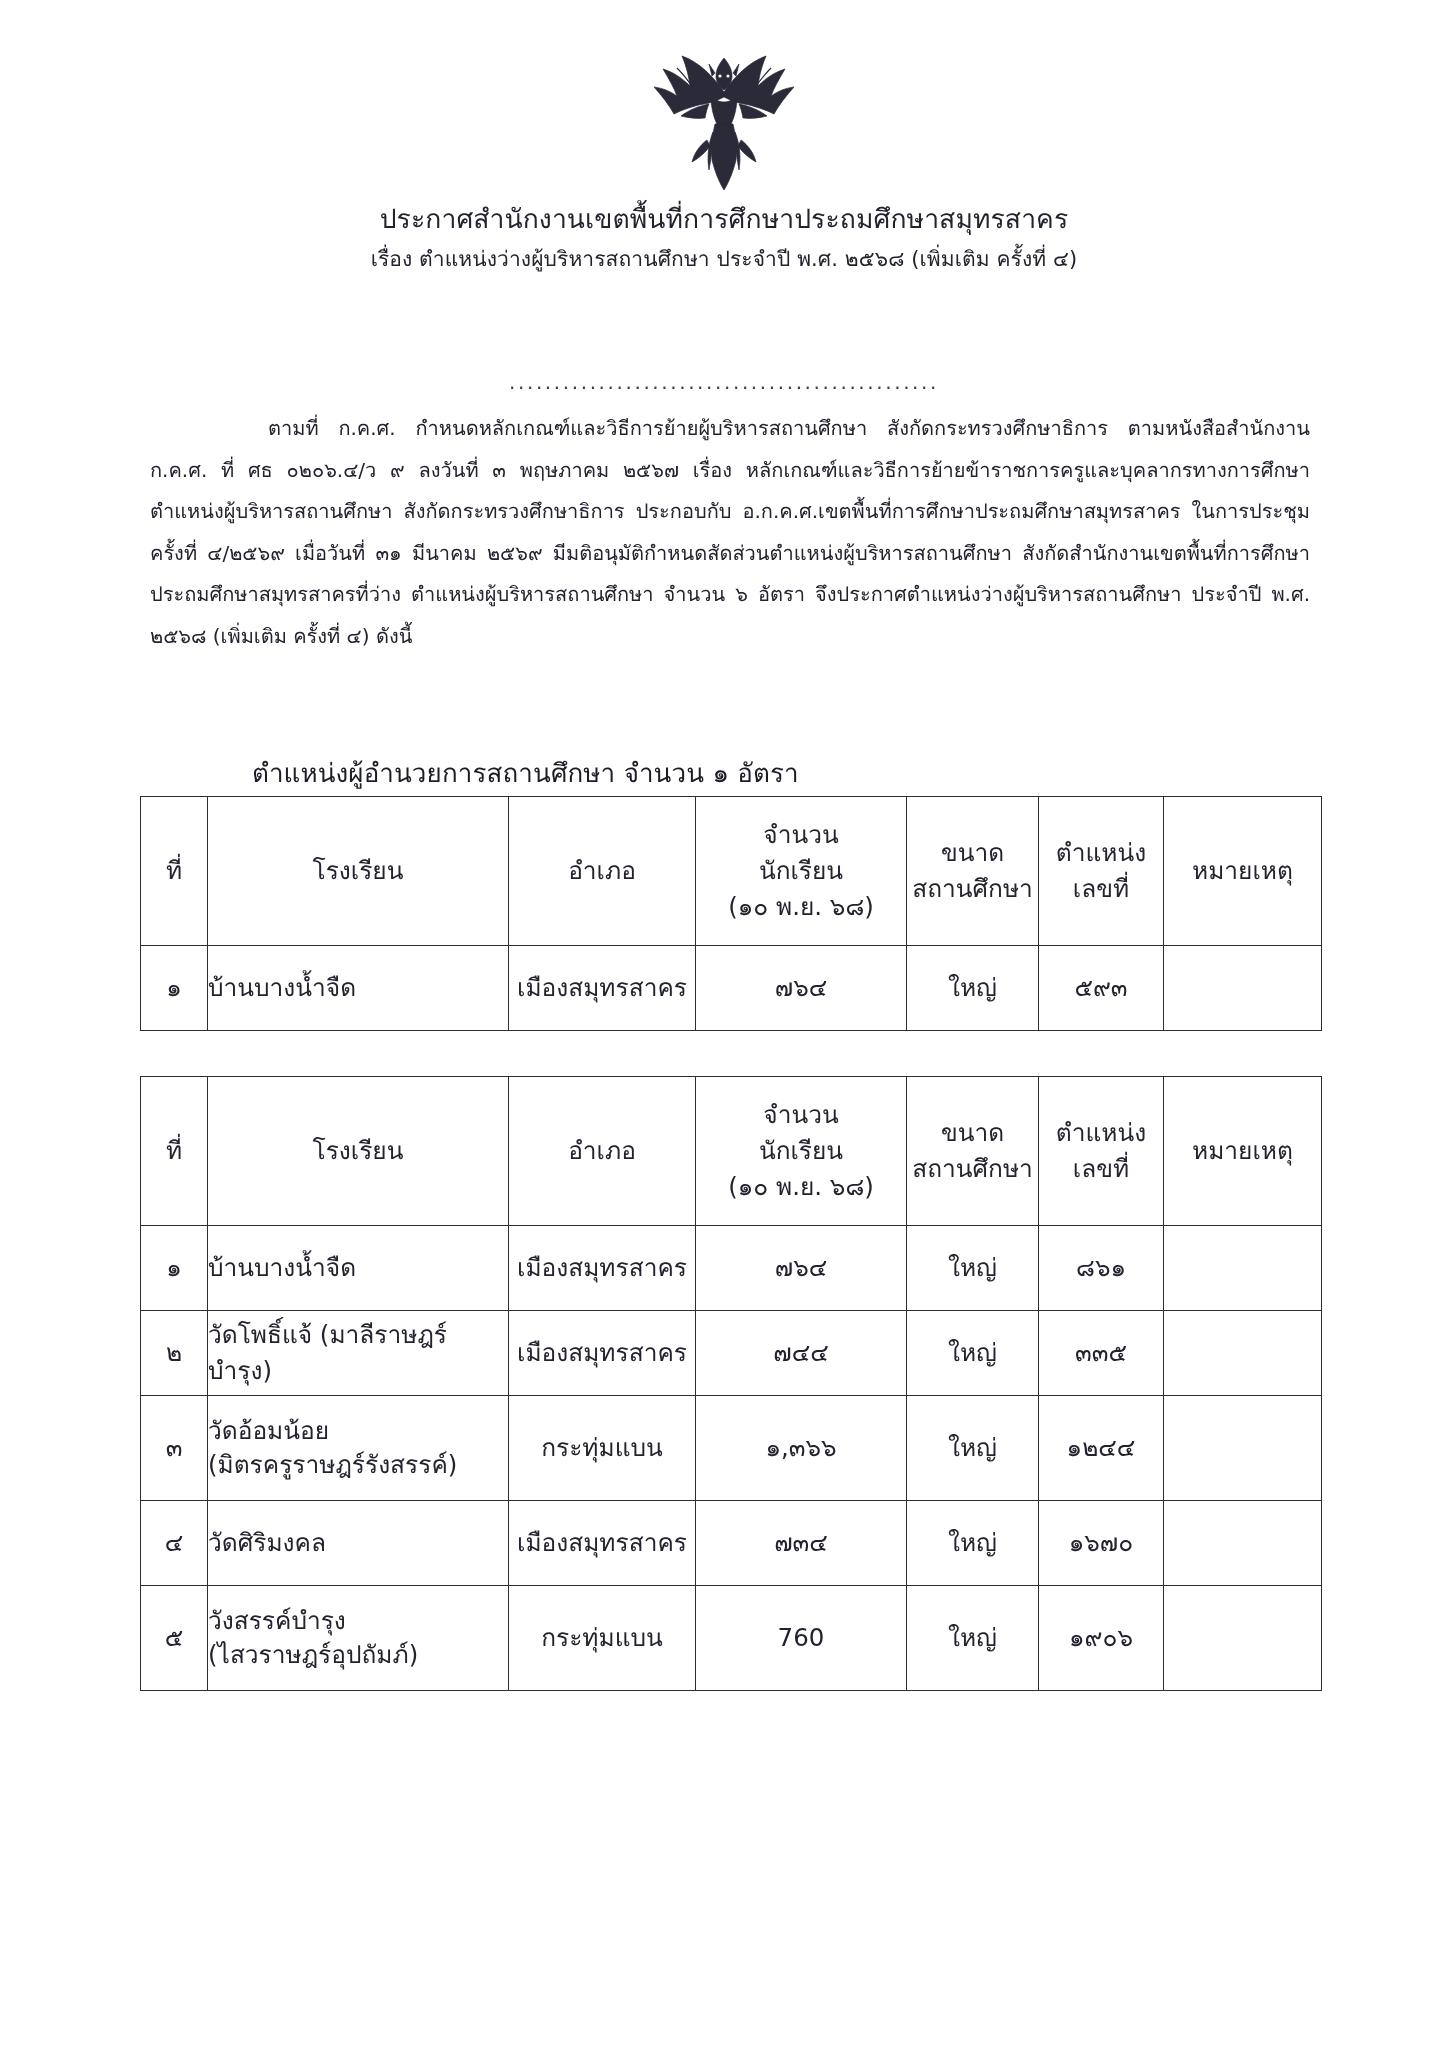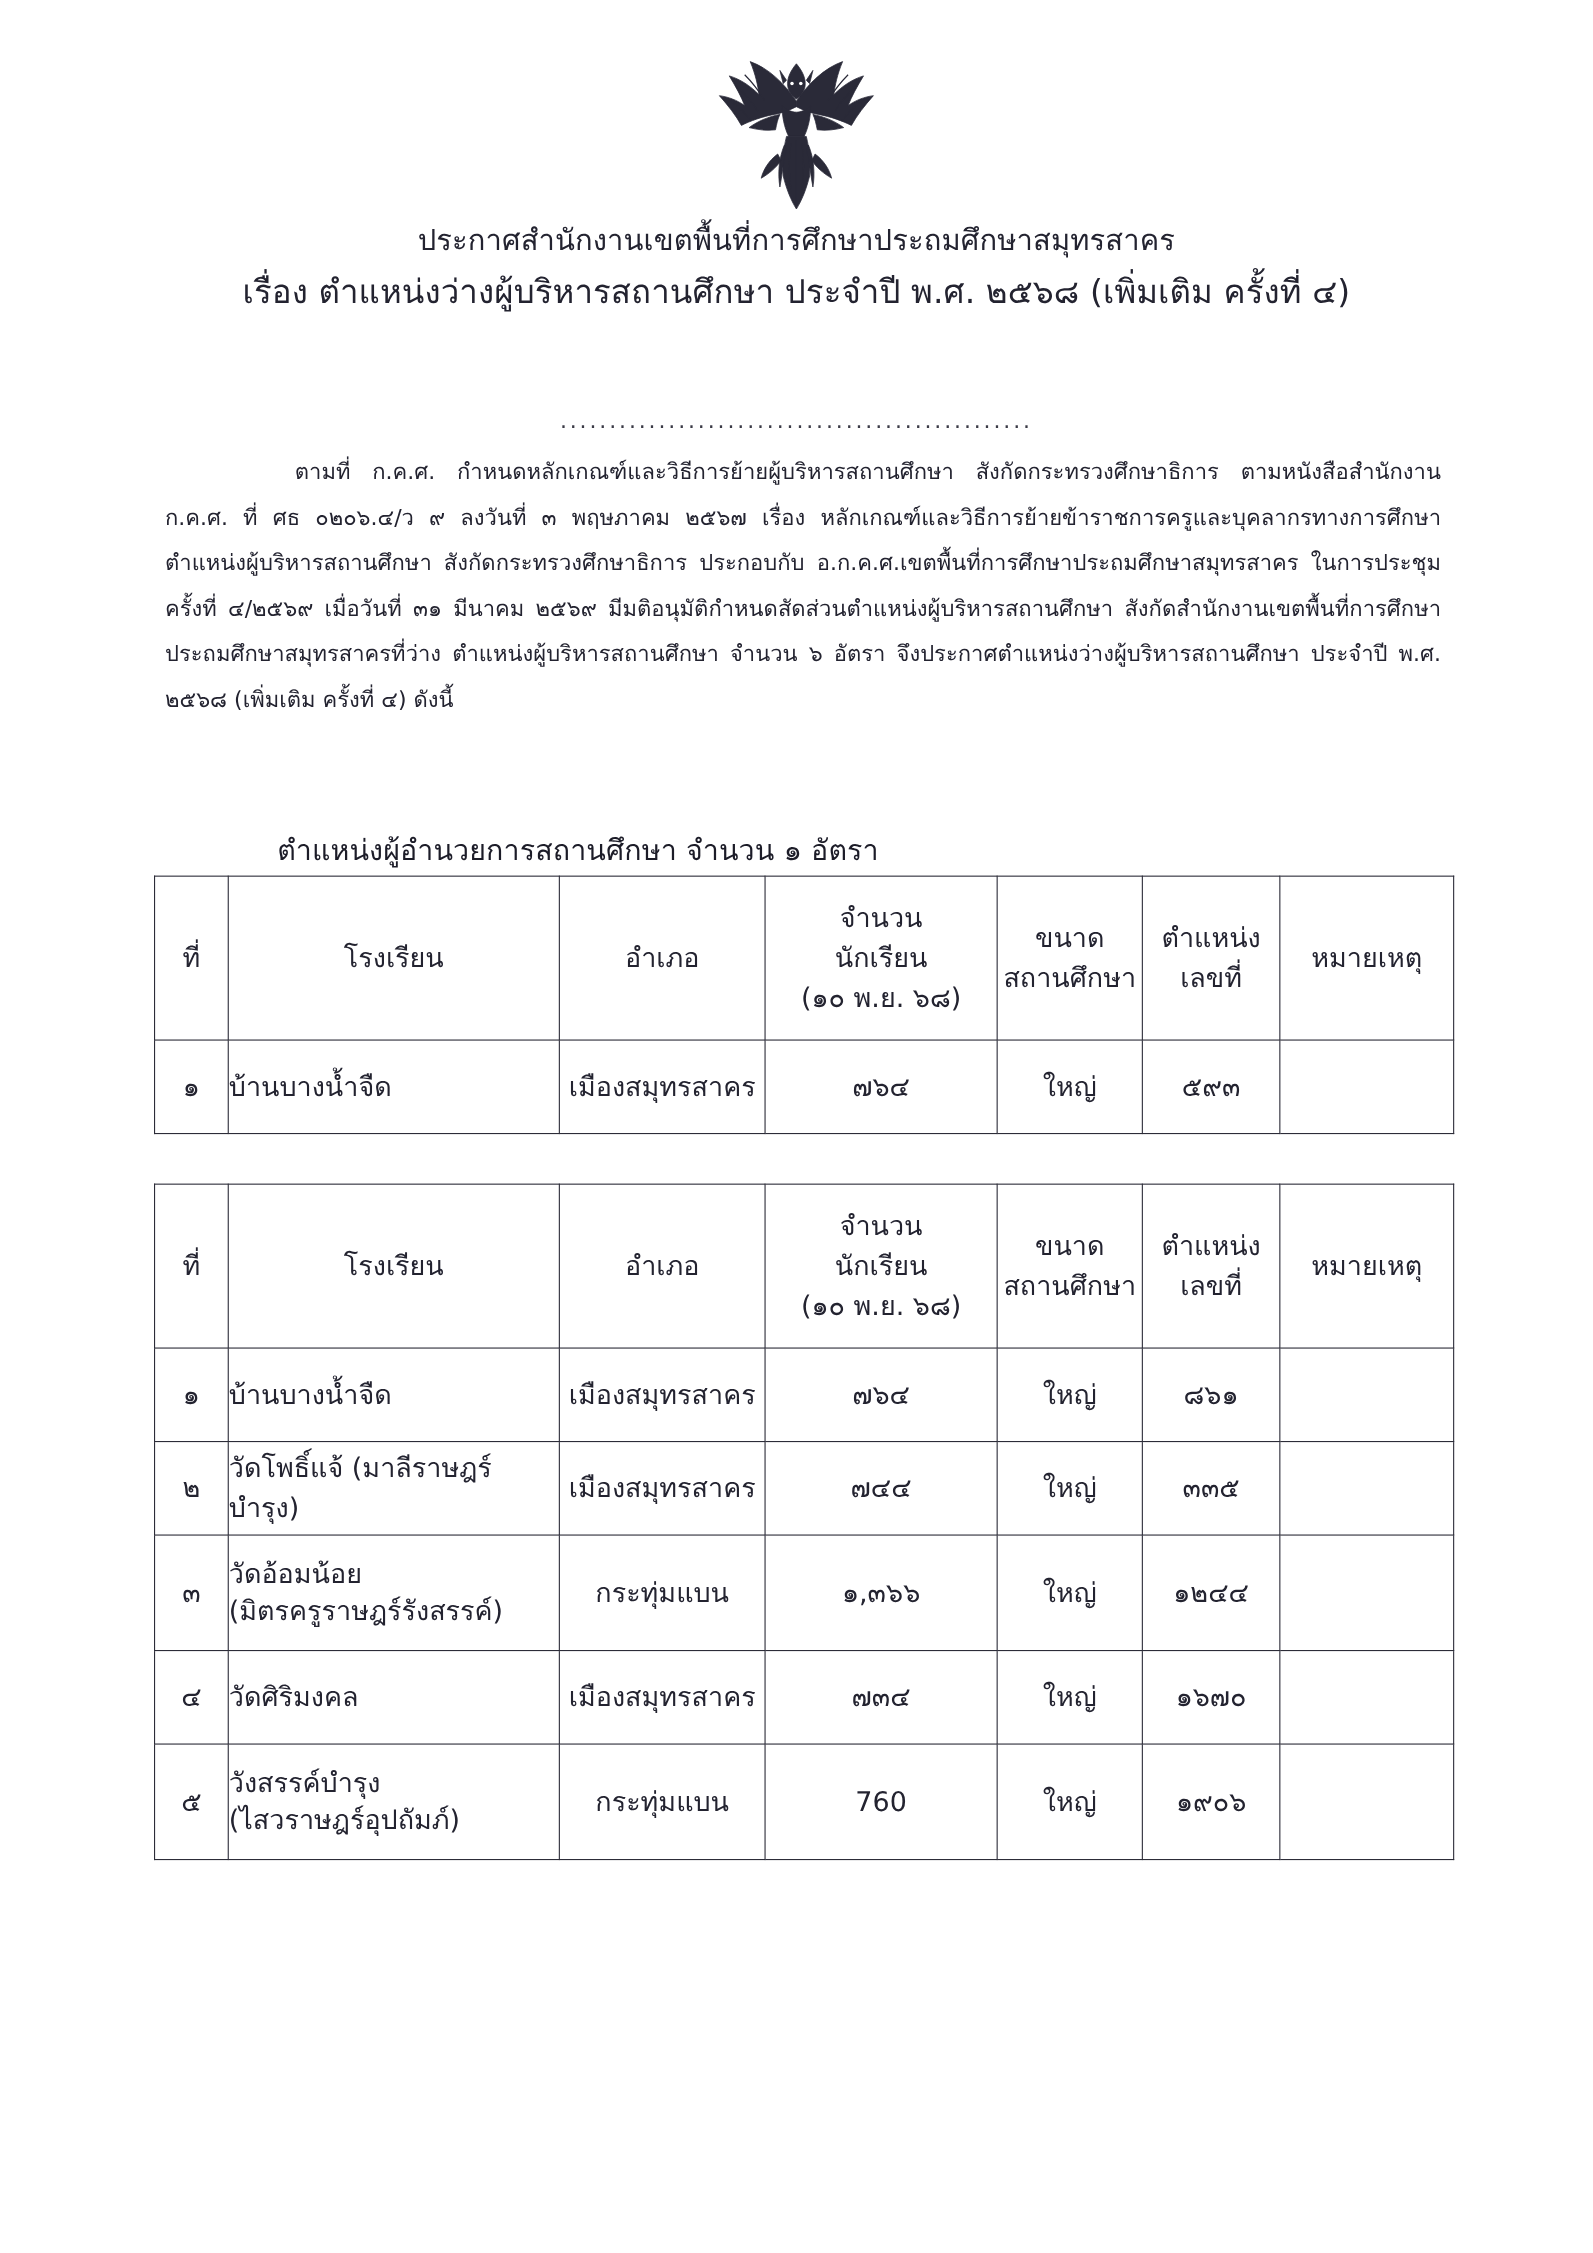--- a/index.html
+++ b/index.html
@@ -48,21 +48,21 @@
   }
   .doc-title {
     font-size: 26.5px;
     line-height: 1.55;
     letter-spacing: 0.1px;
     font-weight: 400;
     margin: 0;
     color: #232330;
   }
   .doc-subtitle {
-    font-size: 30px;
+    font-size: 21px;
     line-height: 1.55;
     letter-spacing: 0.1px;
     font-weight: 400;
     margin: 4px 0 0 0;
     color: #232330;
   }
   .dotted-rule {
     position: absolute;
     top: 372px;
     left: 0;

